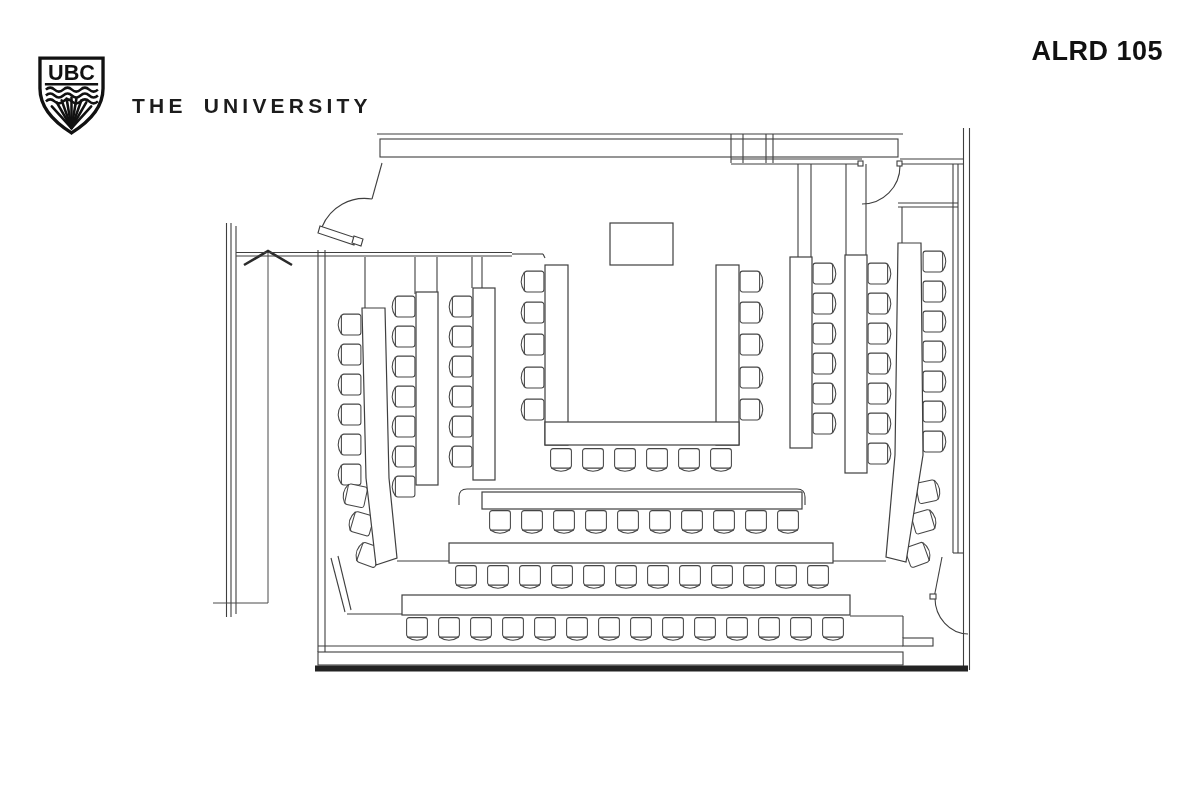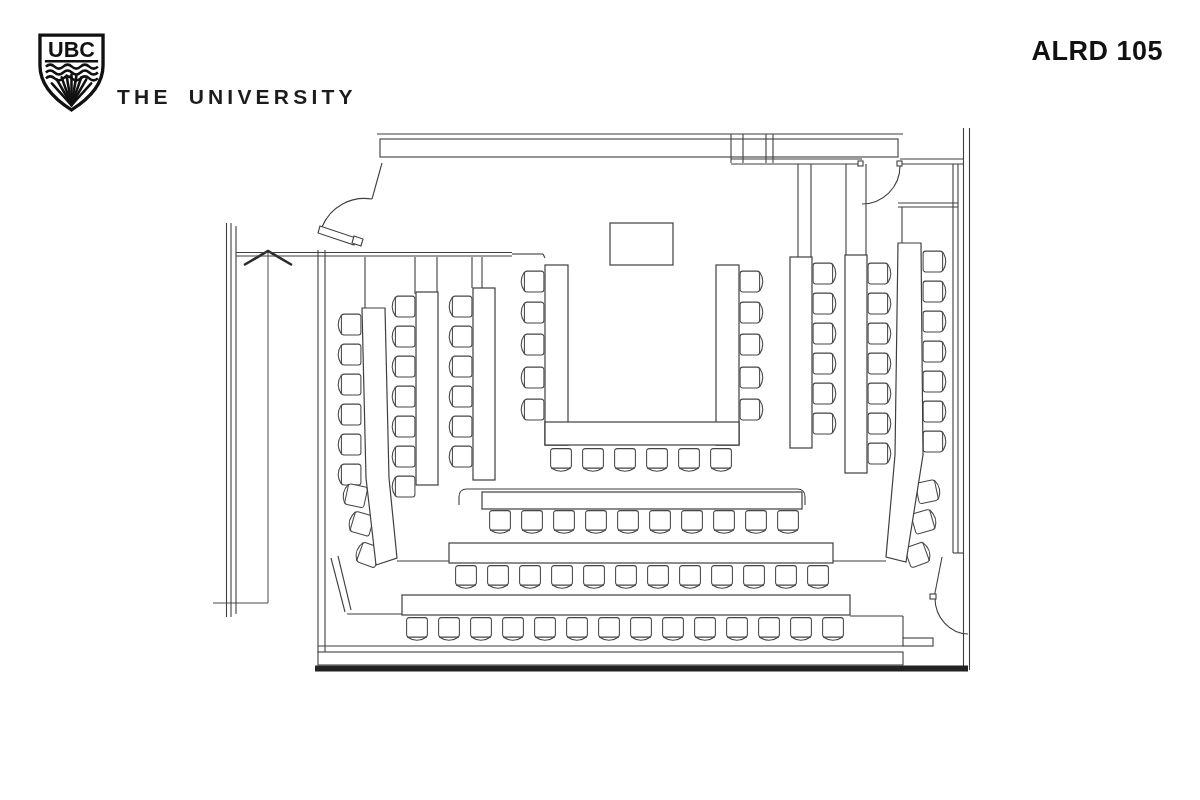--- a/index.html
+++ b/index.html
@@ -1,18 +1,18 @@
 <!DOCTYPE html>
 <html><head>
 <meta charset="utf-8">
 <style>
   html,body{margin:0;padding:0;background:#ffffff;}
   body{width:1200px;height:800px;position:relative;overflow:hidden;
        font-family:"Liberation Sans",sans-serif;}
-  .brand{position:absolute;left:38px;top:33px;display:flex;gap:12px;align-items:flex-end;}
+  .brand{position:absolute;left:38px;top:56px;display:flex;gap:27px;align-items:center;}
   .uni-name{margin-top:21px;font-weight:700;font-size:21px;line-height:1.42;
             letter-spacing:4.2px;word-spacing:7px;color:#1c1c1c;}
   .room-label{position:absolute;top:36px;right:37px;font-weight:700;font-size:27px;
               letter-spacing:.5px;color:#111;}
   svg.plan{position:absolute;left:0;top:0;}
   .wall, .thin{stroke:#3f3f3f;fill:none;stroke-width:1.1;}
   .wallfill{stroke:#3f3f3f;fill:#ffffff;stroke-width:1.1;}
   .heavy{stroke:#232323;stroke-width:6;fill:none;}
   .dim{stroke:#4a4a4a;fill:none;stroke-width:1;}
   .dim-arrow{stroke:#2b2b2b;stroke-width:2.6;fill:none;}

